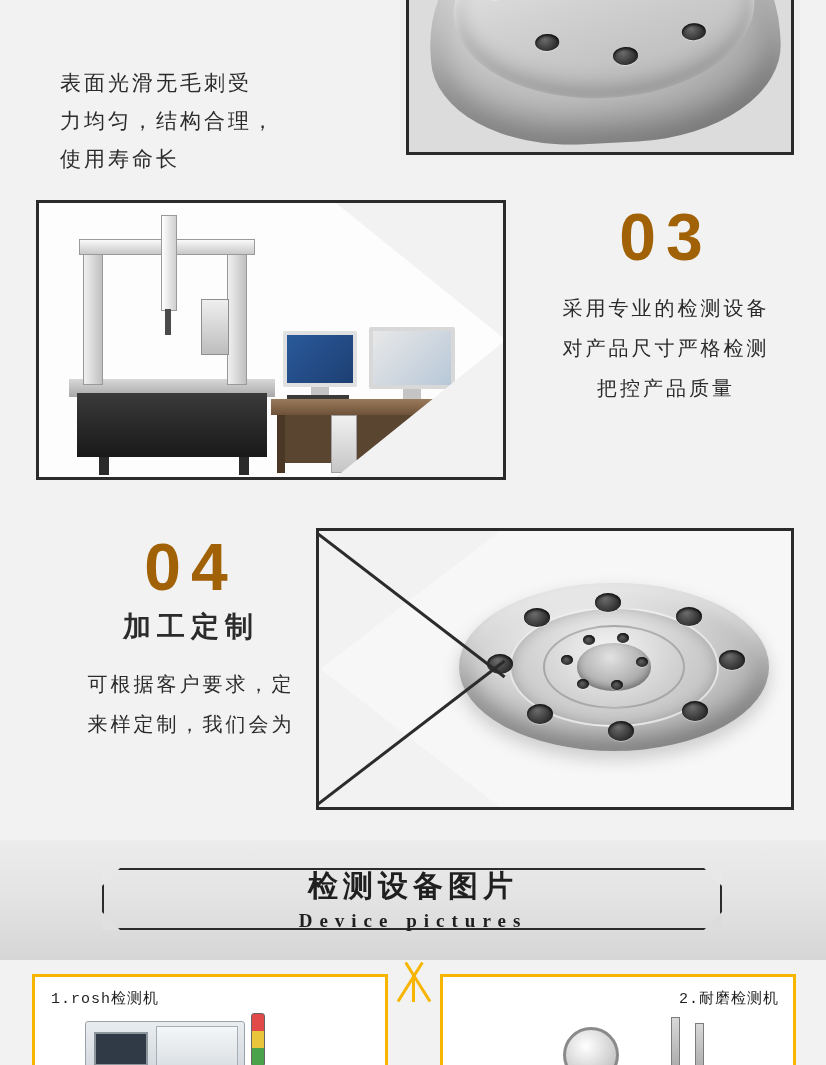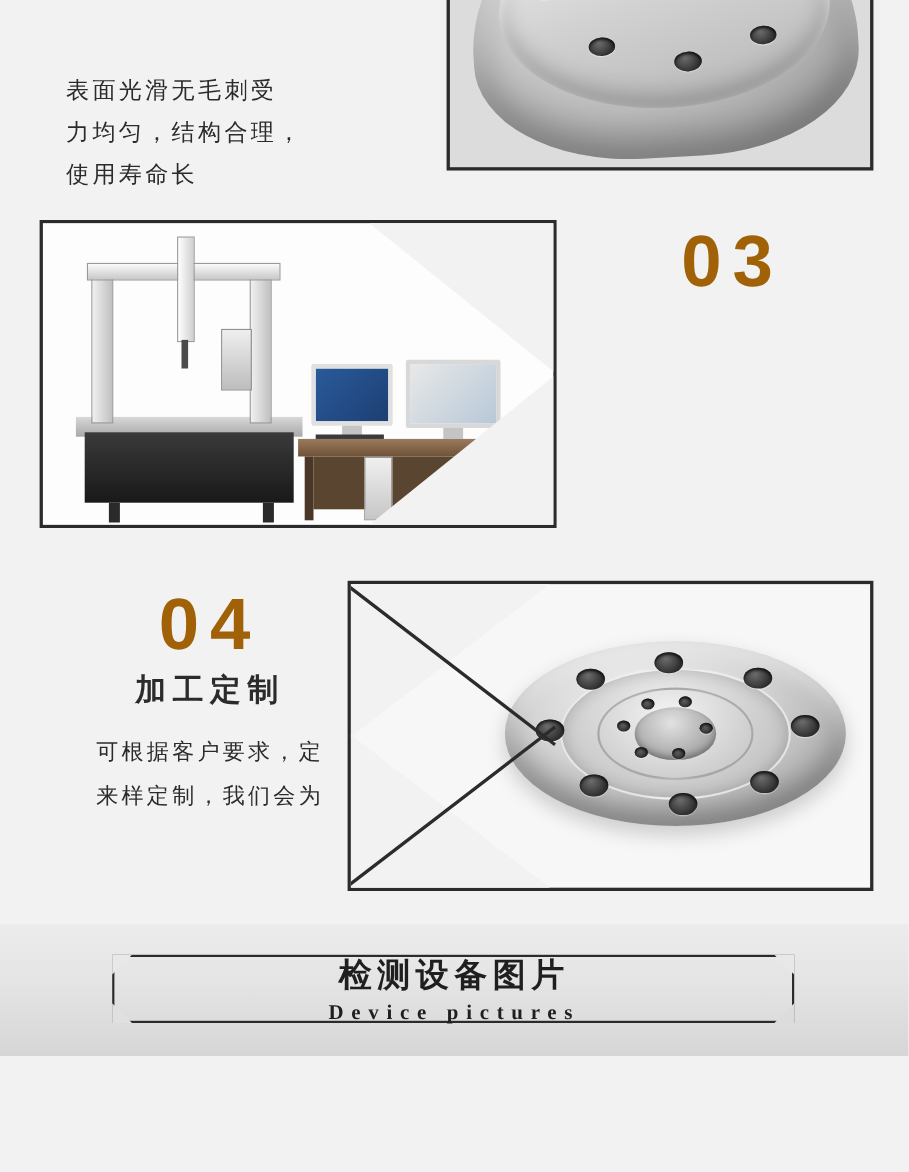--- a/index.html
+++ b/index.html
@@ -406,20 +406,25 @@
         <div class="desk-leg1"></div>
         <div class="desk-leg2"></div>
       </div>
       <div class="corner-cut"></div>
       <div class="corner-cut2"></div>
       <div class="diag1"></div>
       <div class="diag2"></div>
     </div>
     <div class="sec03-right">
       <div class="num-big">03</div>
+      <div class="desc-block">
+        <div class="desc-line">采用专业的检测设备</div>
+        <div class="desc-line">对产品尺寸严格检测</div>
+        <div class="desc-line">把控产品质量</div>
+      </div>
     </div>
   </div>
 
   <div class="sec04">
     <div class="sec04-left">
       <div class="num-big">04</div>
       <div class="sub-title">加工定制</div>
       <div class="desc-block">
         <div class="desc-line">可根据客户要求，定</div>
         <div class="desc-line">来样定制，我们会为</div>
@@ -456,14 +461,37 @@
     <div class="banner-box">
       <span class="cnr tl"></span>
       <span class="cnr tr"></span>
       <span class="cnr bl"></span>
       <span class="cnr br"></span>
     </div>
     <div class="banner-cn">检测设备图片</div>
     <div class="banner-en">Device pictures</div>
   </div>
 
+  <div class="device-grid">
+    <div class="dev-card left">
+      <div class="dev-label">1.rosh检测机</div>
+      <div class="rosh-machine">
+        <div class="screen"></div>
+        <div class="body2"></div>
+      </div>
+      <div class="rosh-lamp"></div>
+    </div>
+
+    <div class="grid-connector">
+      <div class="v"></div>
+      <div class="d1"></div>
+      <div class="d2"></div>
+    </div>
+
+    <div class="dev-card right">
+      <div class="dev-label">2.耐磨检测机</div>
+      <div class="wear-gauge"></div>
+      <div class="wear-arm"></div>
+      <div class="wear-arm2"></div>
+    </div>
+  </div>
 
 </div>
 
 </body></html>

